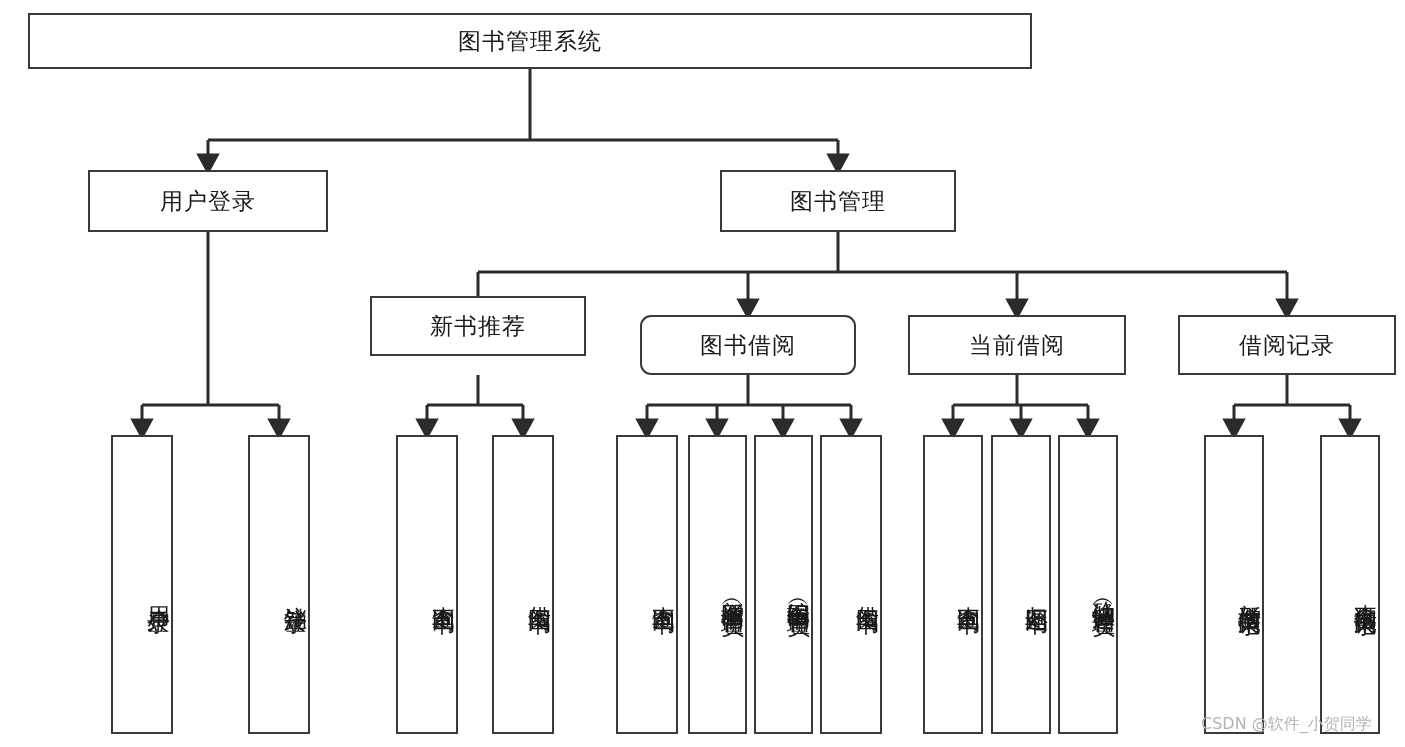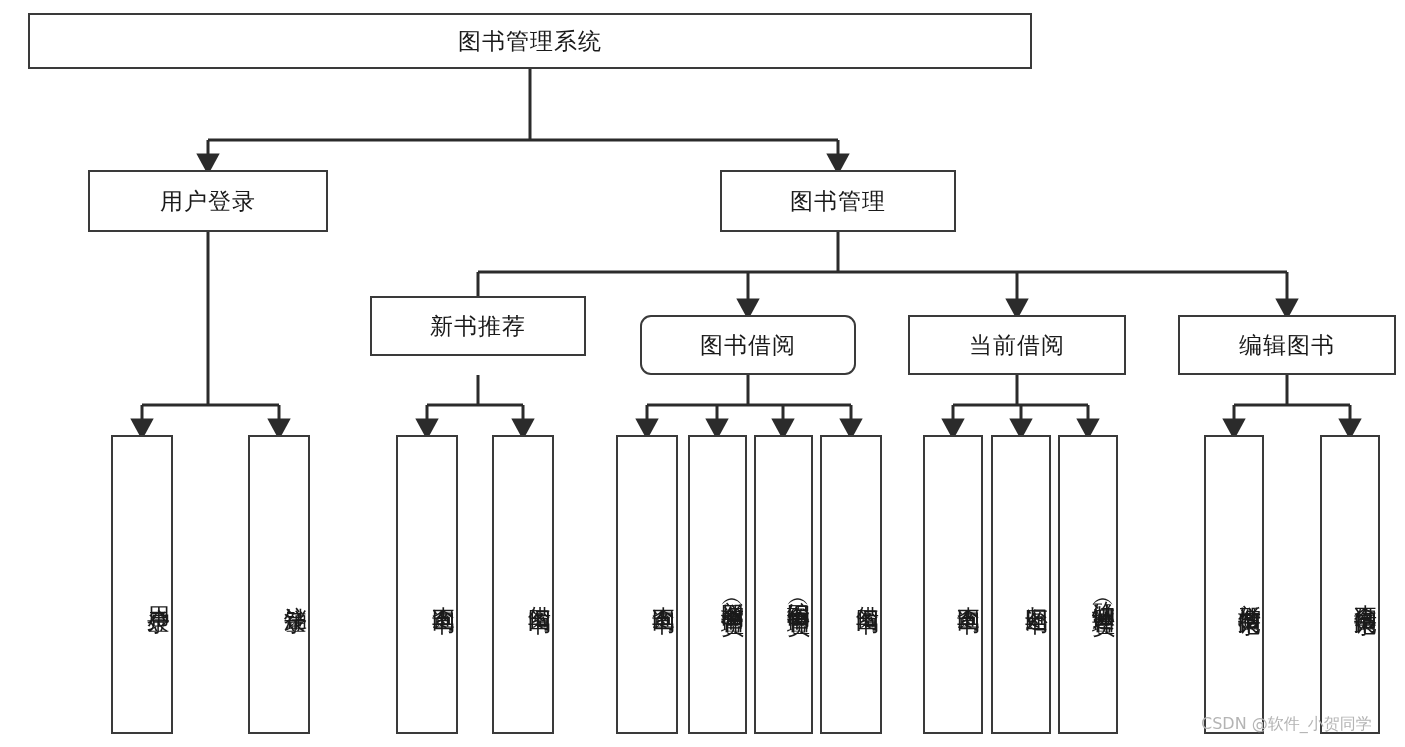--- a/index.html
+++ b/index.html
@@ -138,21 +138,21 @@
   <div class="node node-h" id="node-l3-0" style="left: 362px; top: 296px; width: 216px; height: 60px; border-color: rgb(58, 58, 58); background: rgb(255, 255, 255); color: rgb(26, 26, 26); text-align: center;">
     <span>新书推荐</span>
   </div>
   <div class="node node-h" id="node-l3-1" style="left: 632px; top: 315px; width: 216px; height: 60px; border-color: rgb(58, 58, 58); background: rgb(255, 255, 255); color: rgb(26, 26, 26); border-radius: 11px;">
     <span>图书借阅</span>
   </div>
   <div class="node node-h" id="node-l3-2" style="left: 900px; top: 315px; width: 218px; height: 60px; border-color: rgb(58, 58, 58); background: rgb(255, 255, 255); color: rgb(26, 26, 26);">
     <span>当前借阅</span>
   </div>
   <div class="node node-h" id="node-l3-3" style="left: 1170px; top: 315px; width: 218px; height: 60px; border-color: rgb(58, 58, 58); background: rgb(255, 255, 255); color: rgb(26, 26, 26);">
-    <span>编辑图书</span>
+    <span>借阅记录</span>
   </div>
 
   <div class="node node-v" id="node-leaf-0" style="left: 103px; top: 435px; width: 62px; height: 299px; border-color: rgb(58, 58, 58); background: rgb(255, 255, 255); color: rgb(26, 26, 26);">
     <span>用户登录</span>
   </div>
   <div class="node node-v" id="node-leaf-1" style="left: 240px; top: 435px; width: 62px; height: 299px; border-color: rgb(58, 58, 58); background: rgb(255, 255, 255); color: rgb(26, 26, 26);">
     <span>注销登录</span>
   </div>
   <div class="node node-v" id="node-leaf-2" style="left: 388px; top: 435px; width: 62px; height: 299px; border-color: rgb(58, 58, 58); background: rgb(255, 255, 255); color: rgb(26, 26, 26);">
     <span>查询图书</span>

